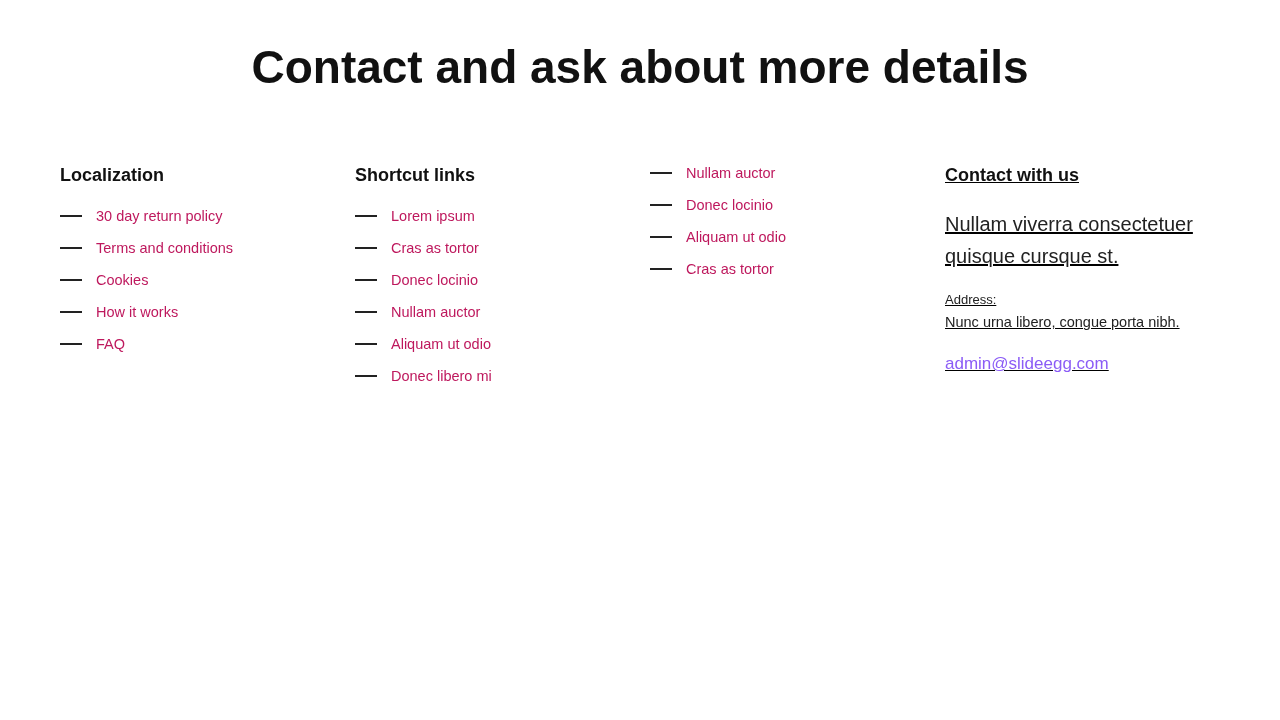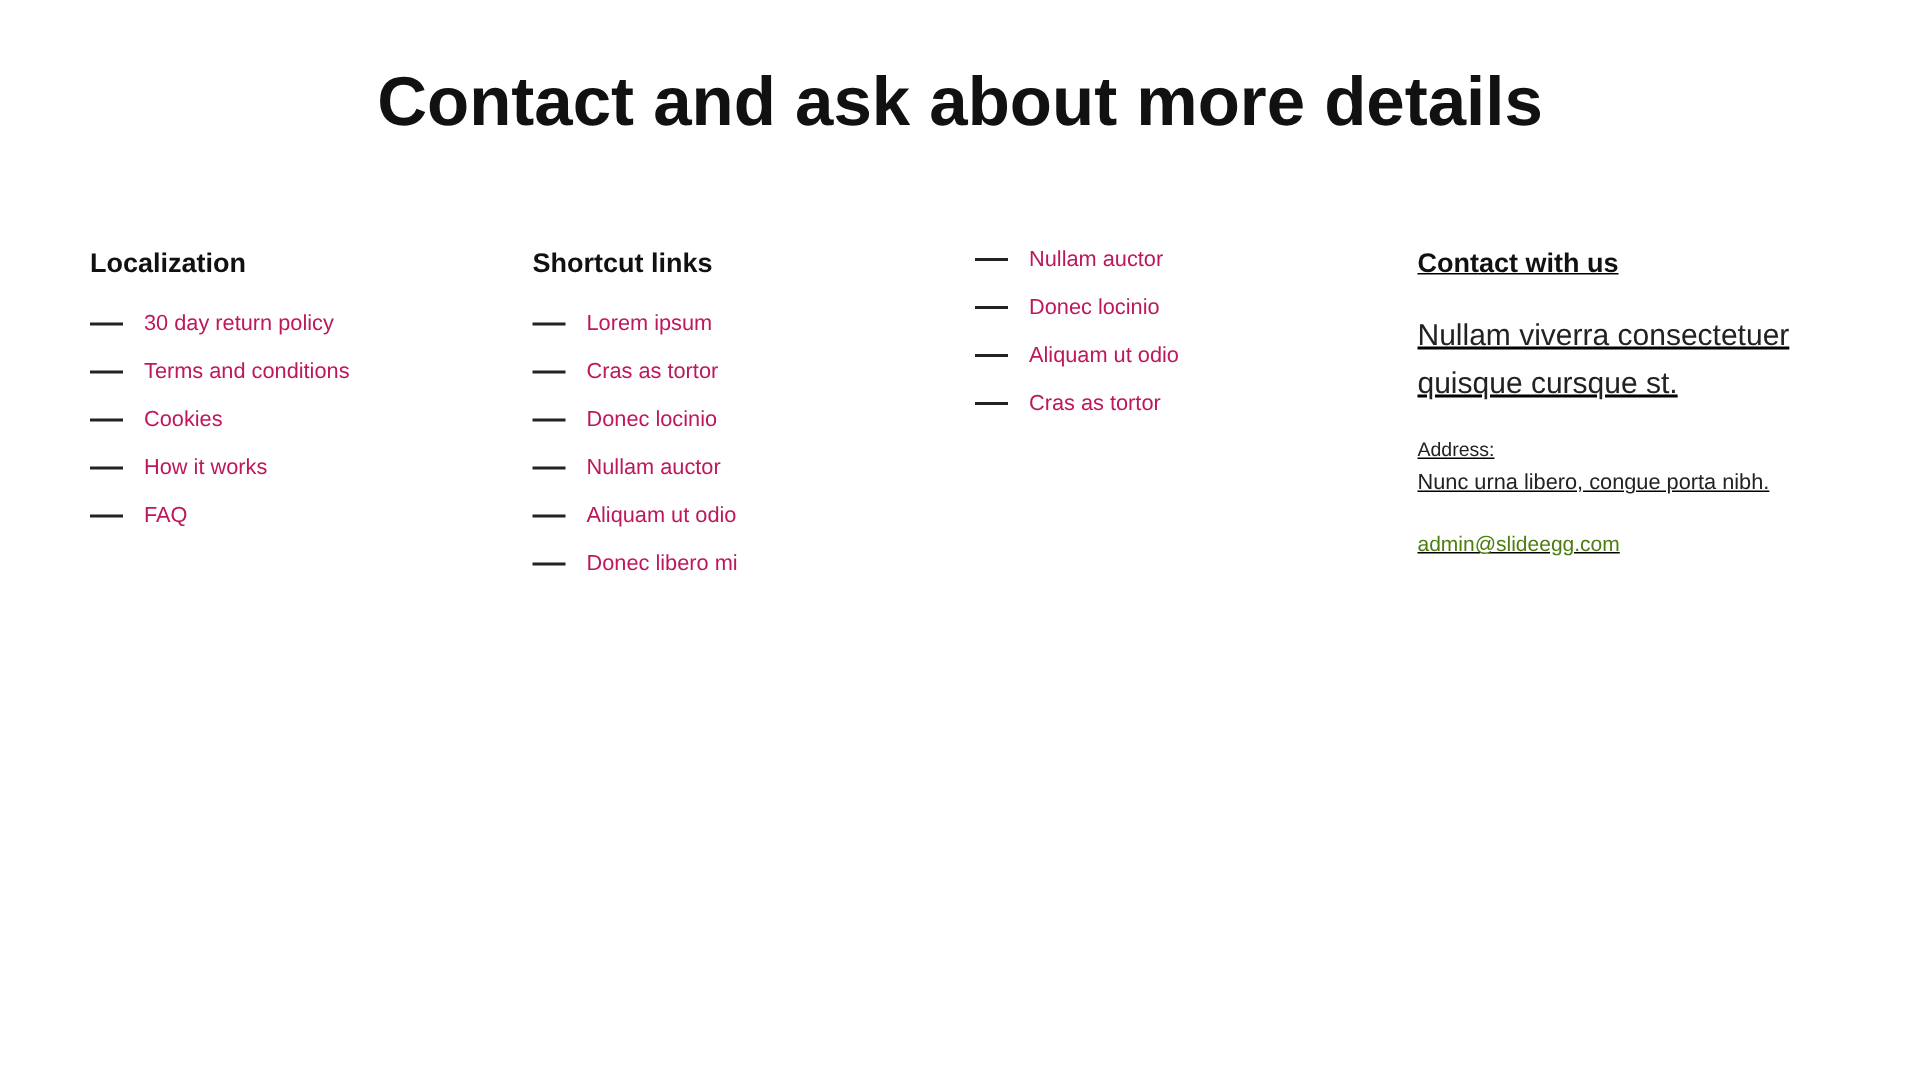--- a/index.html
+++ b/index.html
@@ -103,22 +103,22 @@
     }
 
     .contact-address-value {
       font-size: 14.5px;
       color: #222222;
       line-height: 1.6;
       margin-bottom: 20px;
     }
 
     .contact-email {
-      font-size: 14px;
-      color: #4d7c0f;
+      font-size: 17px;
+      color: #8b5cf6;
     }
   </style>
 </head>
 <body>
 
 <div class="page-wrapper">
 
   <h1 class="page-title">Contact and ask about more details</h1>
 
   <div class="columns-row">

